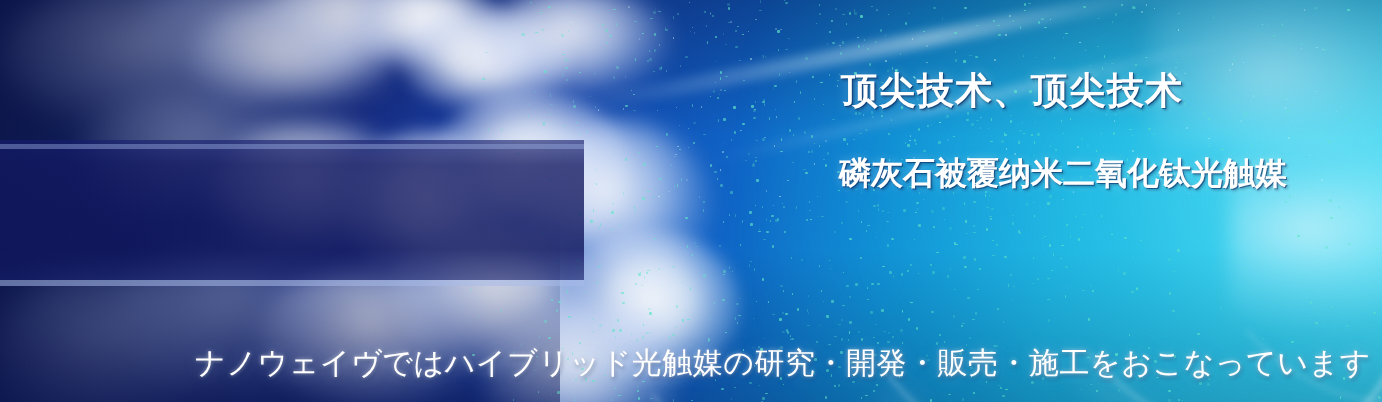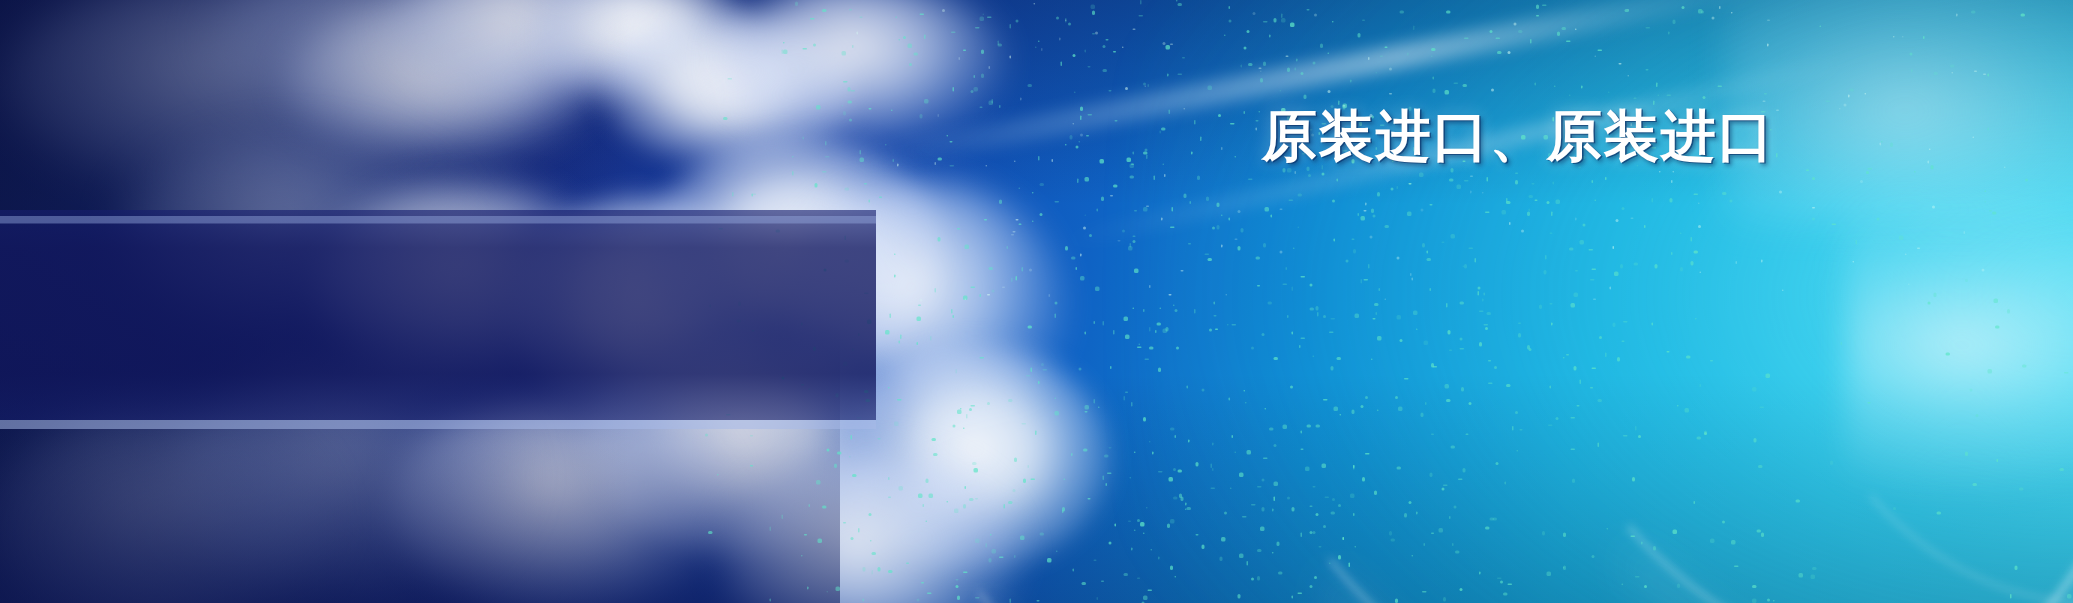--- a/index.html
+++ b/index.html
@@ -1437,17 +1437,19 @@
       <div class="sp" style="left: 838.6px; top: 45.1px; width: 2px; height: 1px; background: rgb(216, 255, 244); opacity: 0.39;"></div>
       <div class="sp" style="left: 613.4px; top: 198.6px; width: 2px; height: 2px; background: rgb(216, 255, 244); opacity: 0.19;"></div>
       <div class="sp" style="left: 787px; top: 179.9px; width: 2px; height: 1px; background: rgb(216, 255, 244); opacity: 0.42;"></div>
       <div class="sp" style="left: 946.8px; top: 139.4px; width: 2px; height: 2px; background: rgb(216, 255, 244); opacity: 0.15;"></div>
       <div class="sp" style="left: 1231.8px; top: 63px; width: 1px; height: 2px; background: rgb(216, 255, 244); opacity: 0.49;"></div>
     </div>
 
   <div class="headline-band"></div>
 
 
-  <div class="cn-line1">原装进口、原装进口</div>
-
-
+  <div class="cn-line1">顶尖技术、顶尖技术</div>
+
+  <div class="cn-line2">磷灰石被覆纳米二氧化钛光触媒</div>
+
+  <div class="tagline">ナノウェイヴではハイブリッド光触媒の研究・開発・販売・施工をおこなっています</div>
 
 </div>
 
 </body></html>

